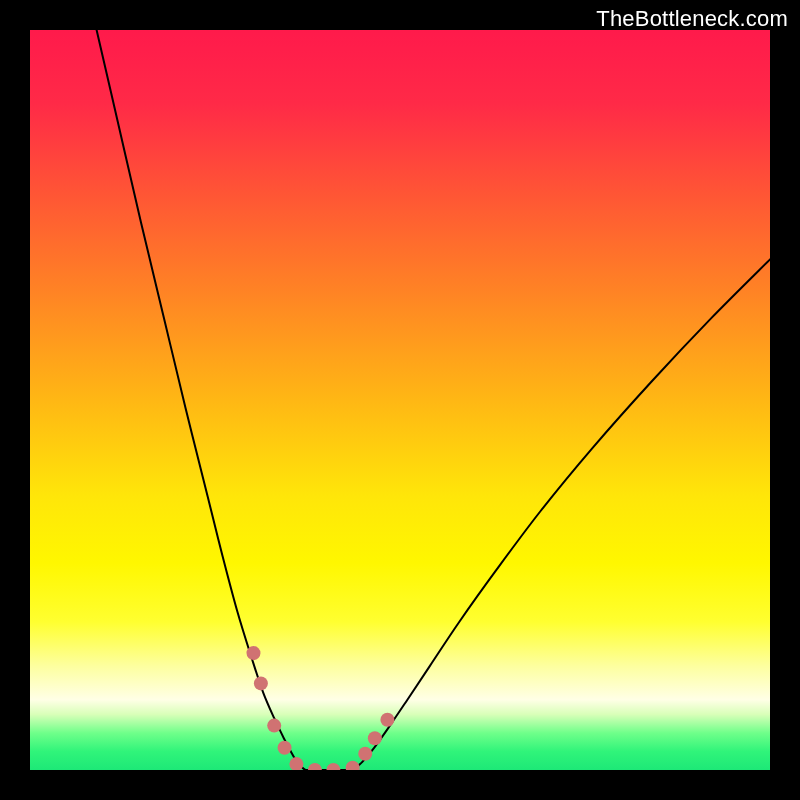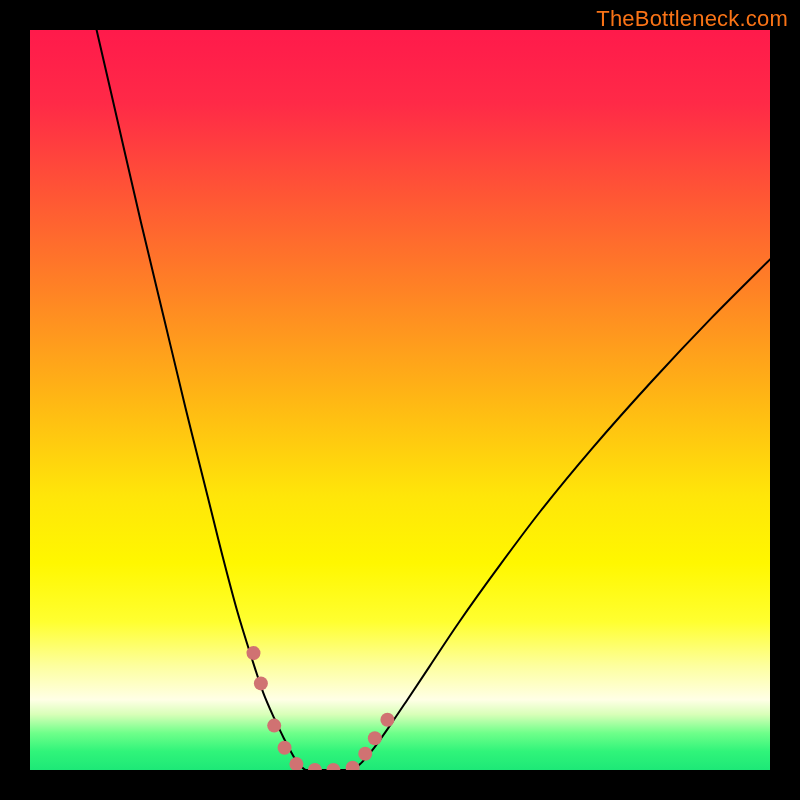--- a/index.html
+++ b/index.html
@@ -23,21 +23,21 @@
     left: 30px;
     top: 30px;
     width: 740px;
     height: 740px;
     overflow: hidden;
   }
   .watermark {
     position: absolute;
     top: 6px;
     right: 12px;
-    color: #f97316;
+    color: #ffffff;
     font-size: 22px;
     font-weight: 500;
     user-select: none;
     letter-spacing: 0.2px;
   }
 </style>
 </head>
 <body>
 
 <div class="frame">

